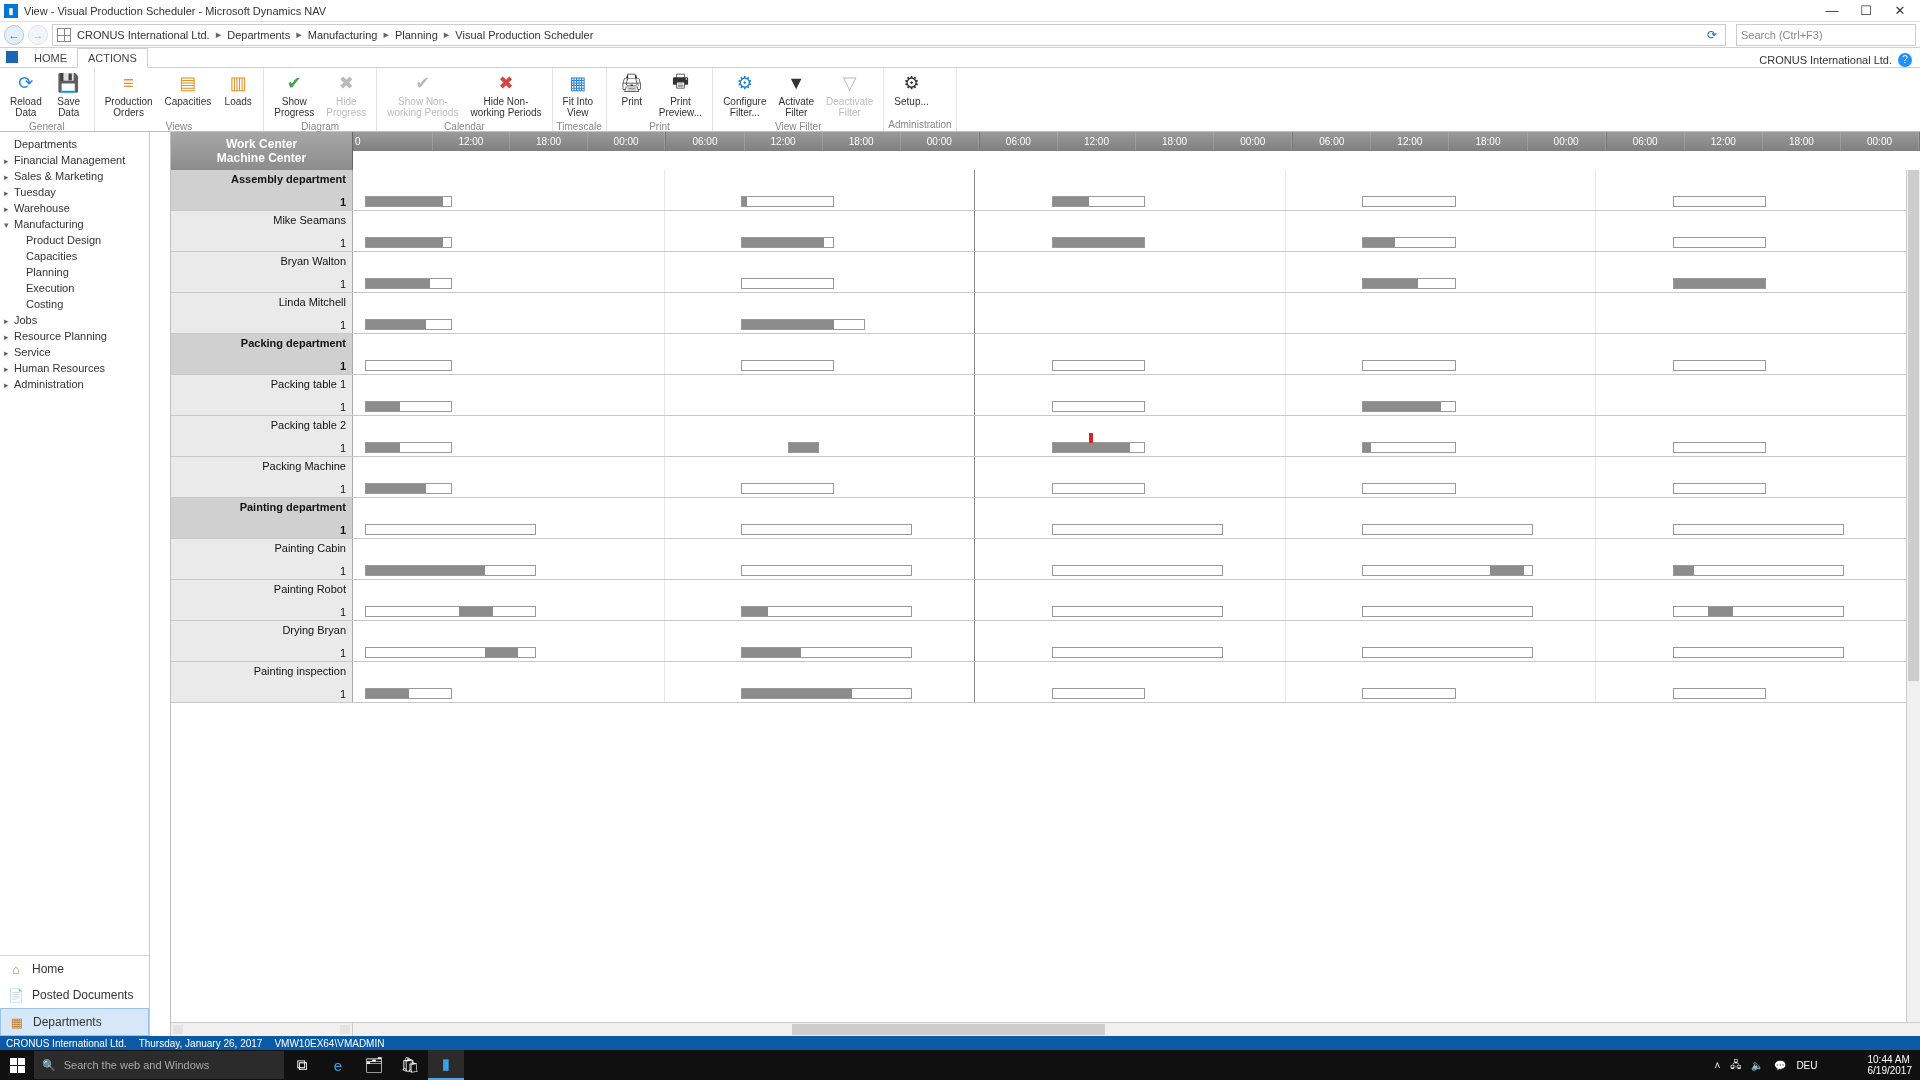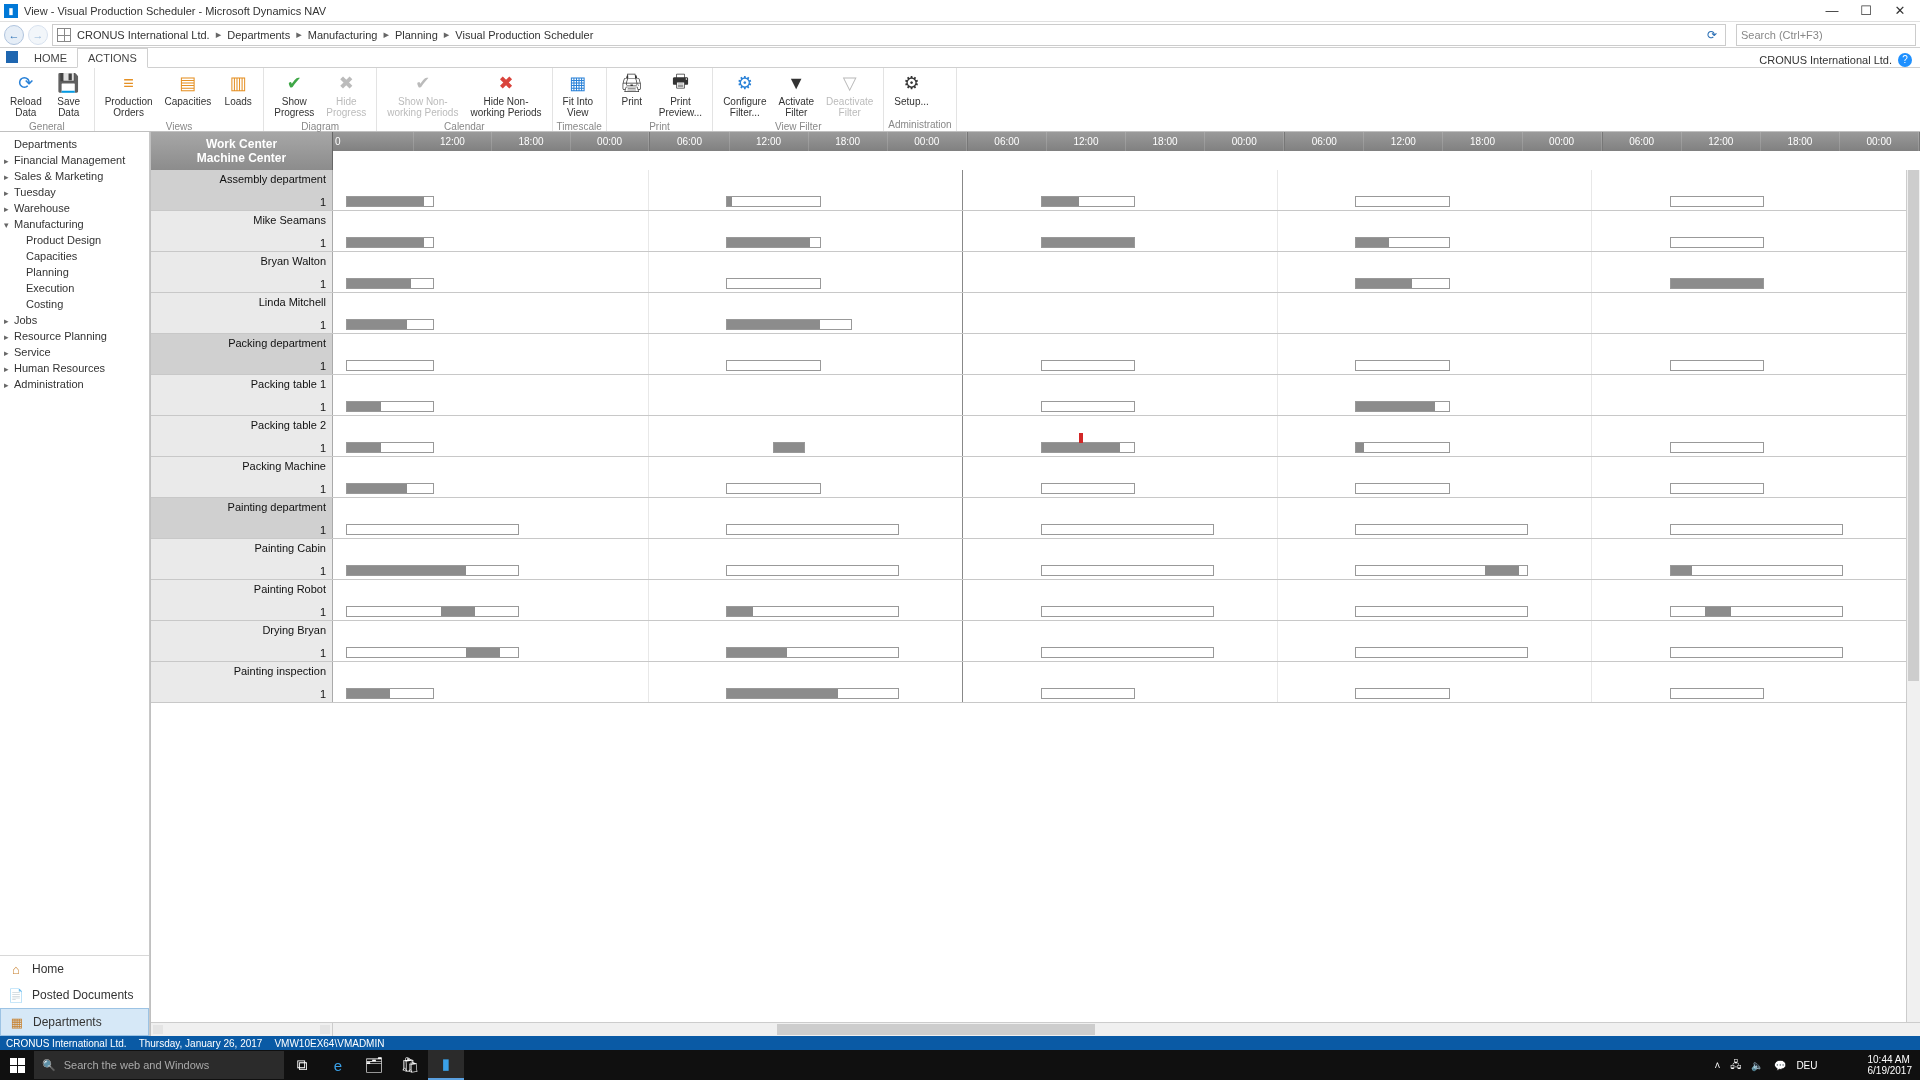--- a/index.html
+++ b/index.html
@@ -49,35 +49,35 @@
 .sidebar .tree-item { padding:2px 4px 2px 14px; white-space:nowrap; cursor:default; }
 .sidebar .tree-item.l2 { padding-left:26px; }
 .sidebar .tree-item.expandable::before { content:"▸"; font-size:9px; color:#666; margin-left:-10px; margin-right:2px; display:inline-block; width:8px; }
 .sidebar .tree-item.expanded::before { content:"▾"; font-size:9px; color:#666; margin-left:-10px; margin-right:2px; display:inline-block; width:8px; }
 .sidebar .bottom-nav { border-top:1px solid #d8d8d8; }
 .sidebar .bn-item { display:flex; align-items:center; gap:8px; padding:5px 8px; font-size:12px; cursor:default; }
 .sidebar .bn-item.active { background:#d6e8f7; border:1px solid #9cc3e4; }
 .sidebar .bn-item .bn-ico { width:16px; height:16px; display:inline-flex; align-items:center; justify-content:center; color:#c77f2b; font-size:13px; }
 
 
-.scheduler { flex:1; position:relative; overflow:hidden; border-left:1px solid #c0c0c0; background:#fff; }
+.scheduler { flex:1; position:relative; overflow:hidden; border-left:1px solid #c0c0c0; background:#fff;margin-left:20px; }
 .sched-header { position:absolute; left:0; top:0; width:100%; height:38px; display:flex; }
 .row-hdr { width:182px; min-width:182px; background: linear-gradient(#a7a7a7,#8c8c8c); color:#fff; font-size:12px; font-weight:bold; text-align:center; display:flex; flex-direction:column; justify-content:center; border-right:1px solid #666; }
 .time-hdr { flex:1; display:flex; flex-direction:column; position:relative; overflow:hidden; }
 .day-row { height:19px; display:flex; background:linear-gradient(#a7a7a7,#8c8c8c); color:#fff; font-size:11px; font-weight:bold; }
 .day-cell { flex:1; border-right:1px solid #777; display:flex; align-items:center; justify-content:center; }
 .hour-row { height:19px; display:flex; background:linear-gradient(#9a9a9a,#808080); color:#fff; font-size:10px; }
 .hour-row .day-slot { flex:1; display:flex; border-right:1px solid #777; }
 .hour-row .hour { flex:1; text-align:center; border-right:1px solid rgba(255,255,255,.15); line-height:19px; }
 .hour-row .hour.h0 { text-align:left; padding-left:2px; }
 
 .sched-body { position:absolute; left:0; top:38px; right:14px; bottom:14px; overflow:hidden; }
 .sched-rows { position:absolute; left:0; top:0; width:100%; }
 .sched-row { display:flex; height:41px; border-bottom:1px solid #c8c8c8; }
-.sched-row.group .row-label { background:#d0d0d0; font-weight:normal; }
+.sched-row.group .row-label { background:#d0d0d0; font-weight:bold; }
 .row-label { width:182px; min-width:182px; background:#eaeaea; border-right:1px solid #aaa; position:relative; font-size:11px; color:#111; }
 .row-label .name { position:absolute; right:6px; top:3px; }
 .row-label .cap { position:absolute; right:6px; bottom:2px; font-size:11px; }
 .row-lane { flex:1; position:relative; background:#fff; }
 .row-lane .day-div { position:absolute; top:0; bottom:0; width:1px; background:#e8e8e8; }
 .row-lane .now-line { position:absolute; top:0; bottom:0; width:1px; background:#888; }
 .bar { position:absolute; height:11px; bottom:3px; background:#fff; border:1px solid #999; }
 .bar .fill { position:absolute; left:0; top:0; bottom:0; background:#8c8c8c; }
 .bar .marker-red { position:absolute; top:-10px; width:4px; height:10px; background:#d22727; }
 

